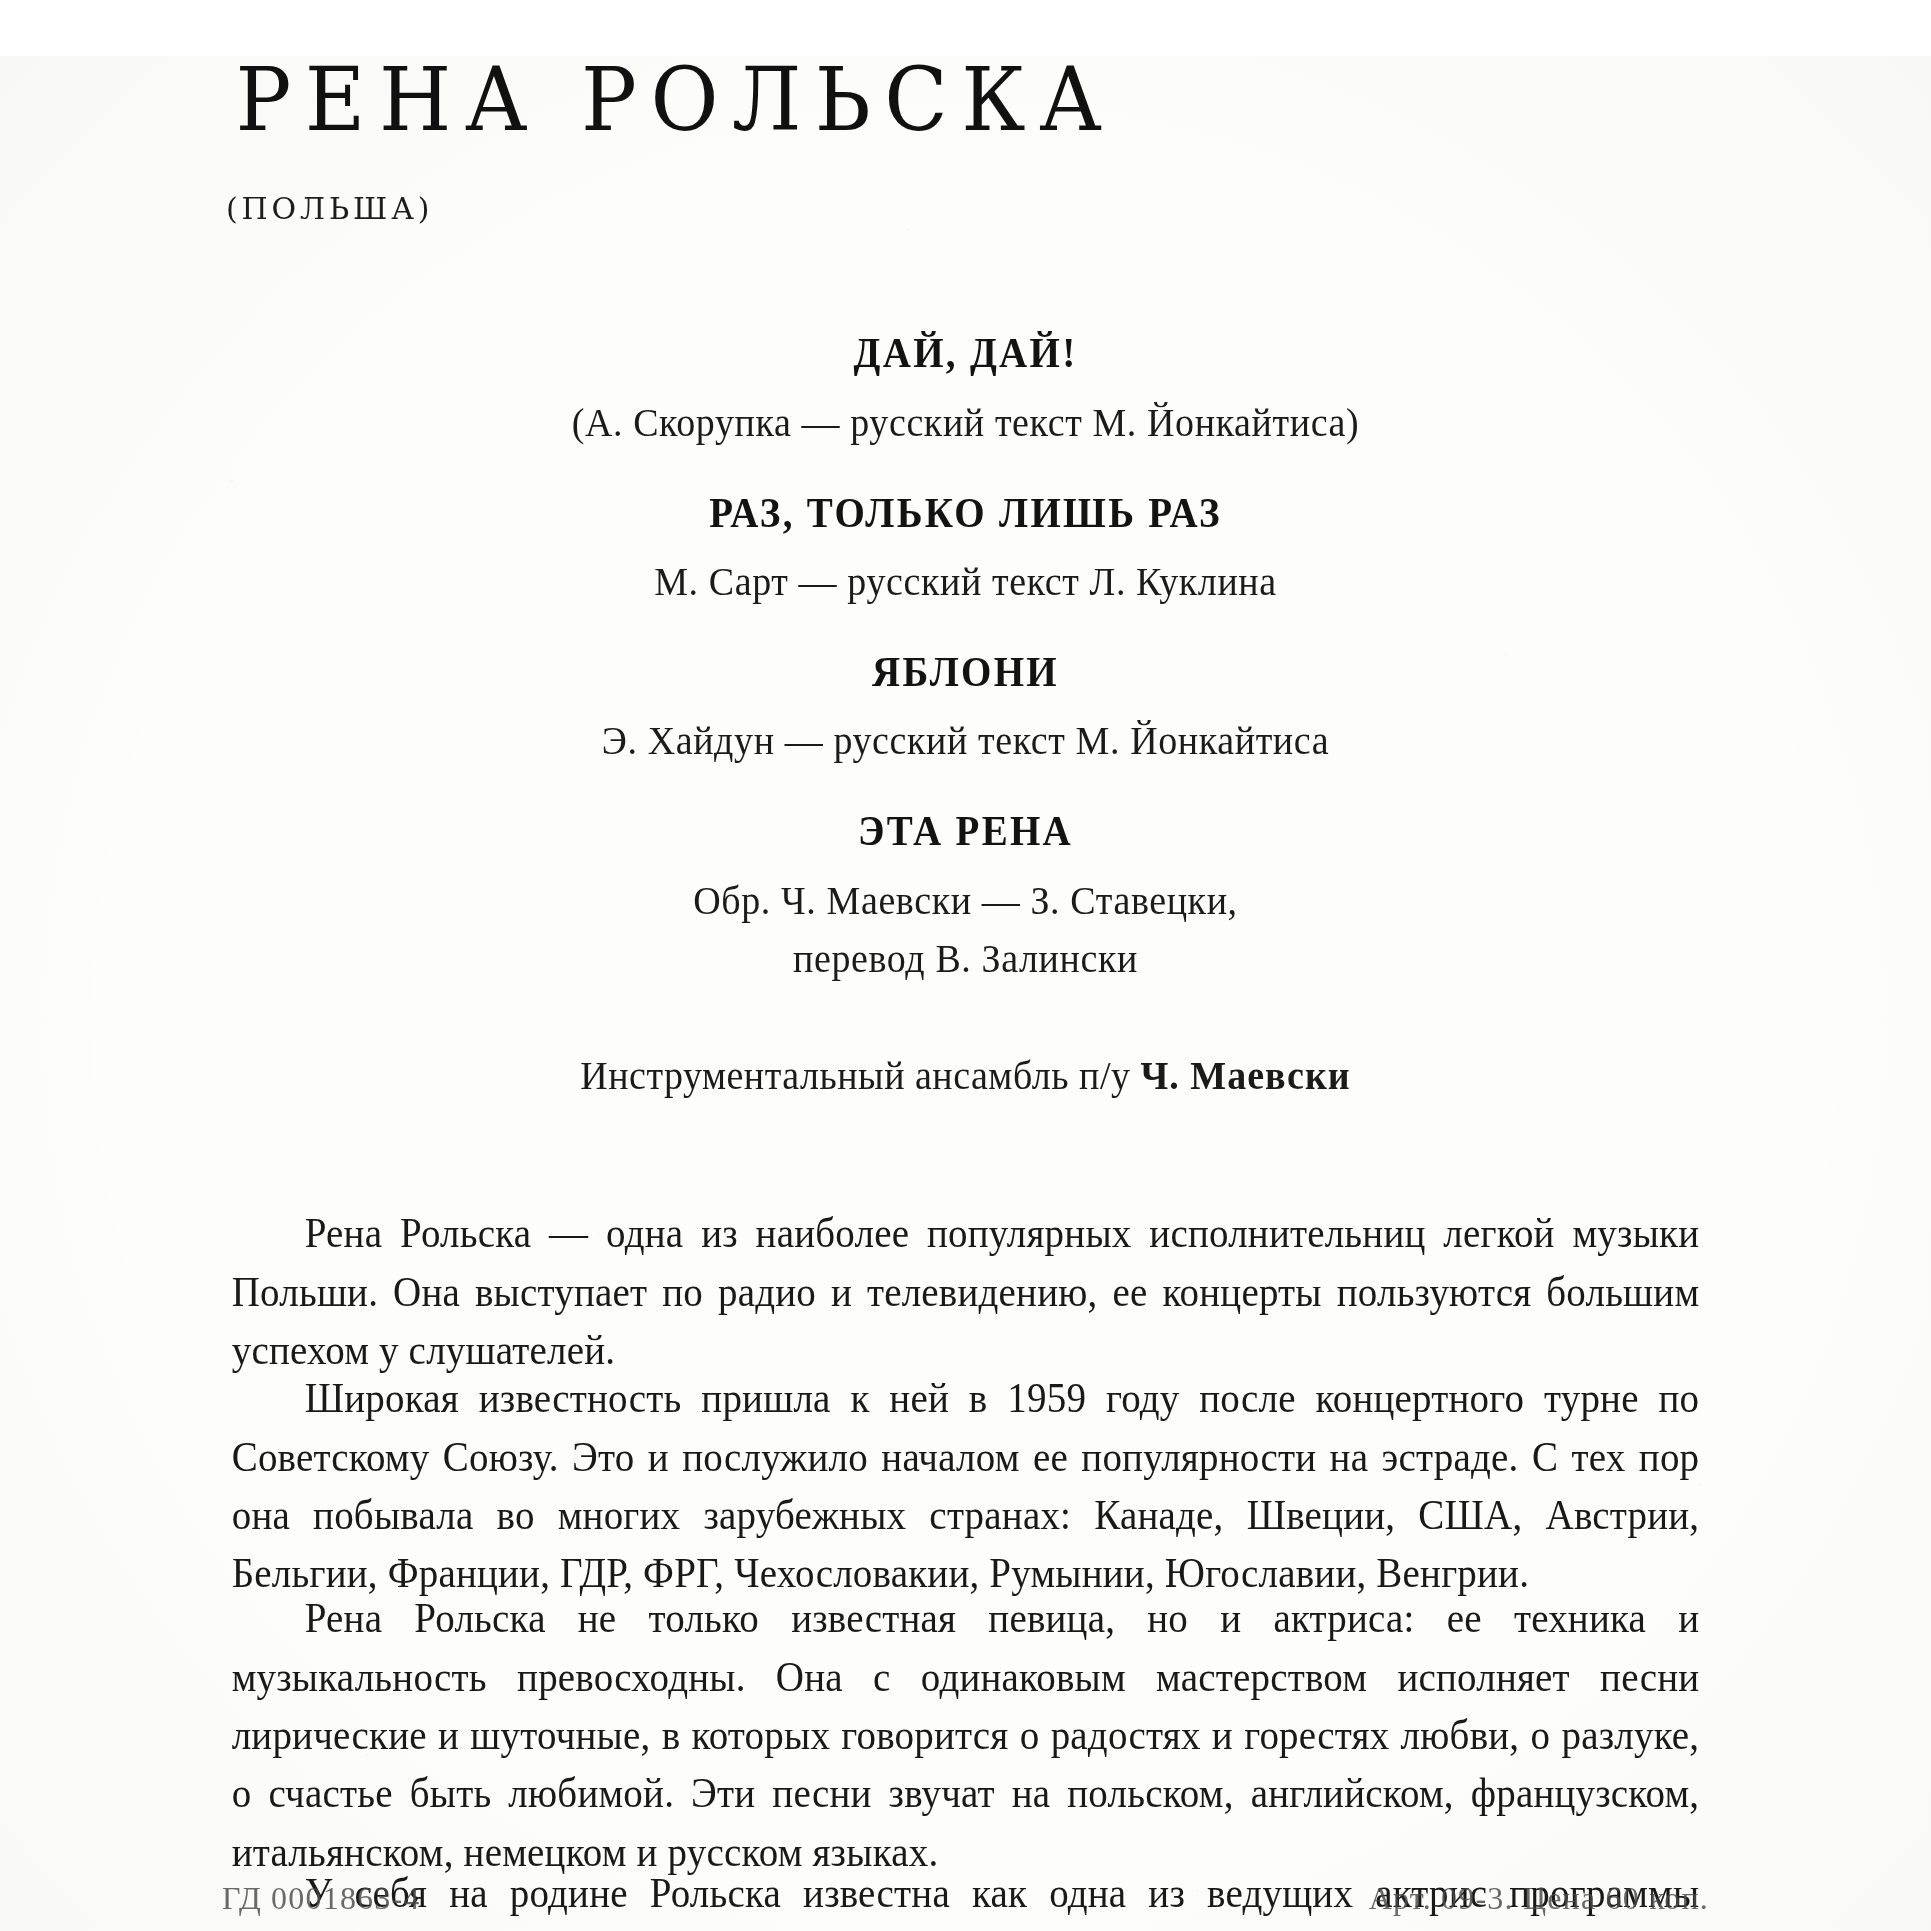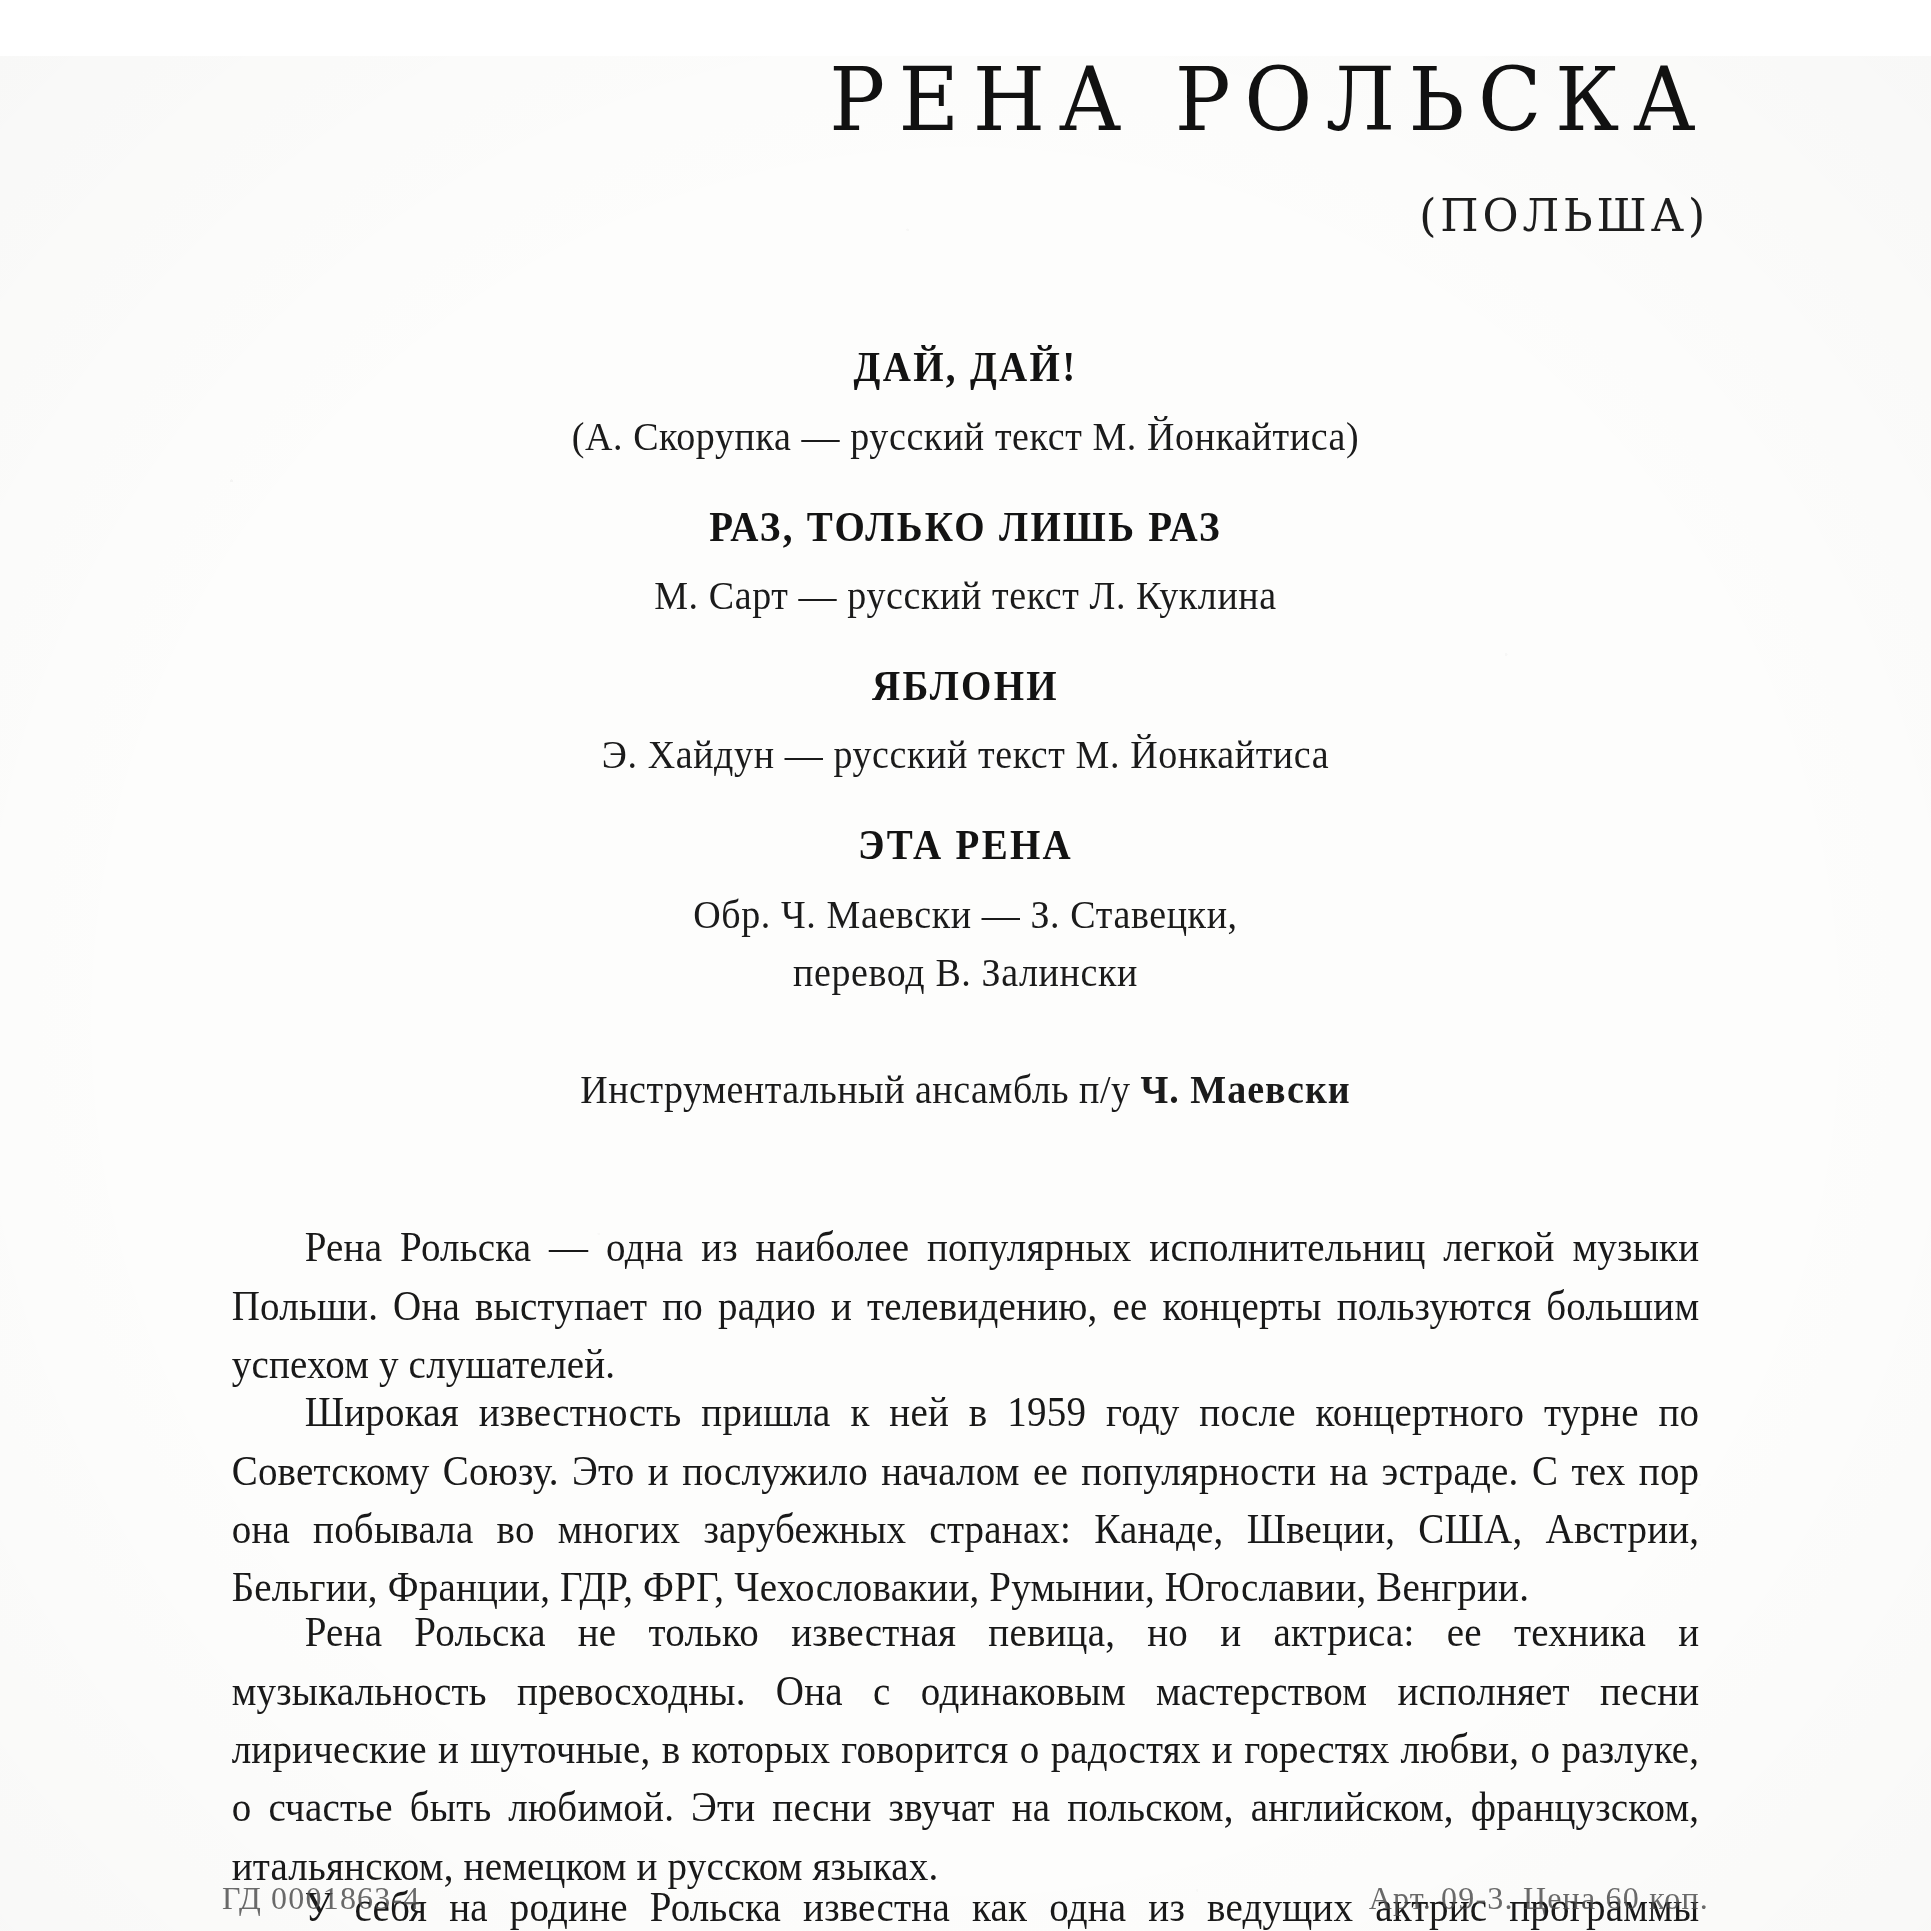--- a/index.html
+++ b/index.html
@@ -44,37 +44,37 @@
   }
 
   .content {
     position: relative;
     z-index: 2;
     padding: 0 222px;
   }
 
   
   .masthead {
-    text-align: right;
+    text-align: left;
   }
   .artist-name {
     font-family: "DejaVu Serif", "Liberation Serif", serif;
     font-size: 83px;
     line-height: 1.0;
     letter-spacing: 13.5px;
     font-weight: 400;
     text-indent: 13.5px;
     color: #111;
     transform: scaleY(1.06);
     transform-origin: center top;
   }
   .artist-country {
     margin-top: 21px;
     font-family: "DejaVu Serif", "Liberation Serif", serif;
-    font-size: 44px;
+    font-size: 30px;
     line-height: 1.0;
     letter-spacing: 3.9px;
     text-indent: 3.9px;
     color: #1d1d1d;
     transform: scaleY(1.02);
   }
 
   
   .tracklist {
     margin-top: 108px;

